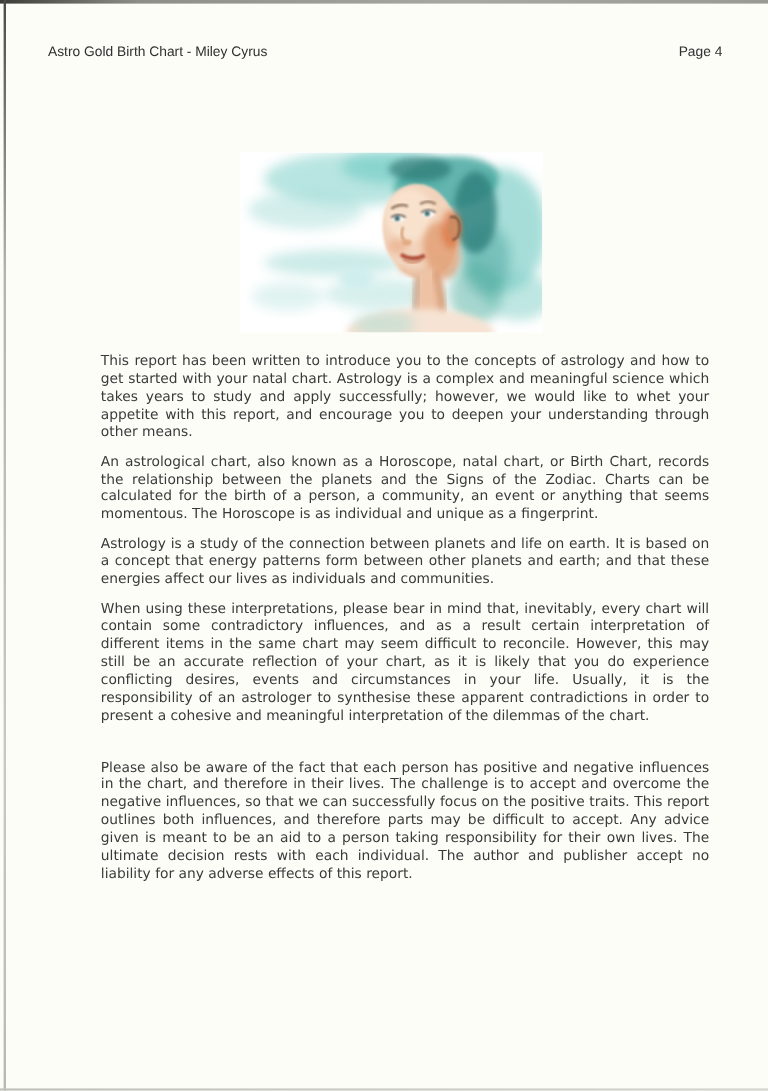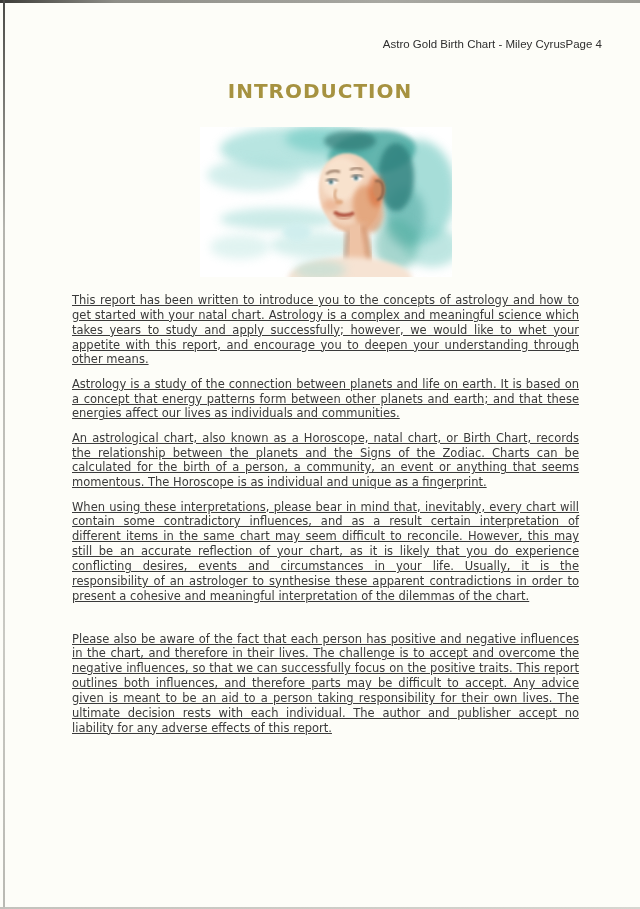--- a/index.html
+++ b/index.html
@@ -18,60 +18,58 @@
   .edge-left{
     position:absolute;top:0;left:3px;width:2px;bottom:0;
     background:linear-gradient(180deg,#4a4a46 0%,#b4b4ae 25%,#c9c9c3 70%,#b9b9b3 100%);
   }
   .edge-bottom{
     position:absolute;left:0;right:0;bottom:0;height:2px;
     background:linear-gradient(90deg,#c2c2bc,#d6d6d0);
   }
   .header{
     position:absolute;top:38px;left:40px;right:38px;
-    display:flex;justify-content:flex-end;align-items:baseline;
+    display:flex;justify-content:space-between;align-items:baseline;
     font-family:"Liberation Sans",sans-serif;
     font-size:11.5px;color:#2f2f2f;
   }
   .doc-title{
     position:absolute;top:79px;left:0;right:0;
     text-align:center;
     font-family:"DejaVu Sans",sans-serif;
     font-weight:bold;font-size:20px;letter-spacing:1px;
     color:#a69240;
   }
   .figure{
     position:absolute;top:127px;left:200px;width:252px;height:150px;
     background:#ffffff;overflow:hidden;
   }
   .figure svg{display:block;}
   .bodytext{
-    position:absolute;top:293px;left:72px;width:507px;
+    position:absolute;top:293px;left:84px;width:507px;
     font-family:"DejaVu Sans",sans-serif;
     font-size:11.5px;line-height:14.85px;color:#3a3a3a;
     text-align:justify;
-    text-decoration:underline;
   }
   .bodytext p{margin:0 0 9.5px 0;}
   .bodytext p:last-child{margin-bottom:0;margin-top:28px;}
 </style>
 </head>
 <body>
 
 <div class="page">
   <div class="edge-top"></div>
   <div class="edge-left"></div>
   <div class="edge-bottom"></div>
 
   <div class="header">
     <span>Astro Gold Birth Chart - Miley Cyrus</span>
     <span>Page 4</span>
   </div>
 
-  <div class="doc-title">INTRODUCTION</div>
 
   <div class="figure" title="Watercolor portrait of a smiling woman with teal washes">
     <svg width="252" height="150" viewBox="0 0 252 150" xmlns="http://www.w3.org/2000/svg">
       <defs>
         <filter id="b6" x="-50%" y="-50%" width="200%" height="200%">
             <feGaussianBlur stdDeviation="5"></feGaussianBlur>
           </filter>
         <filter id="b3" x="-50%" y="-50%" width="200%" height="200%">
             <feGaussianBlur stdDeviation="2.5"></feGaussianBlur>
           </filter>
@@ -132,18 +130,18 @@
 
       <ellipse cx="196" cy="118" rx="22" ry="26" fill="#4fae9f" opacity="0.5" filter="url(#b6)"></ellipse>
 
       <ellipse cx="150" cy="152" rx="62" ry="22" fill="#f6e3d3" filter="url(#b3)"></ellipse>
       <ellipse cx="120" cy="143" rx="26" ry="10" fill="#a9ddd6" opacity="0.5" filter="url(#b6)"></ellipse>
     </svg>
   </div>
 
   <div class="bodytext">
     <p>This report has been written to introduce you to the concepts of astrology and how to get started with your natal chart. Astrology is a complex and meaningful science which takes years to study and apply successfully; however, we would like to whet your appetite with this report, and encourage you to deepen your understanding through other means.</p>
+    <p>An astrological chart, also known as a Horoscope, natal chart, or Birth Chart, records the relationship between the planets and the Signs of the Zodiac. Charts can be calculated for the birth of a person, a community, an event or anything that seems momentous. The Horoscope is as individual and unique as a fingerprint.</p>
     <p>Astrology is a study of the connection between planets and life on earth. It is based on a concept that energy patterns form between other planets and earth; and that these energies affect our lives as individuals and communities.</p>
-    <p>An astrological chart, also known as a Horoscope, natal chart, or Birth Chart, records the relationship between the planets and the Signs of the Zodiac. Charts can be calculated for the birth of a person, a community, an event or anything that seems momentous. The Horoscope is as individual and unique as a fingerprint.</p>
     <p>When using these interpretations, please bear in mind that, inevitably, every chart will contain some contradictory influences, and as a result certain interpretation of different items in the same chart may seem difficult to reconcile. However, this may still be an accurate reflection of your chart, as it is likely that you do experience conflicting desires, events and circumstances in your life. Usually, it is the responsibility of an astrologer to synthesise these apparent contradictions in order to present a cohesive and meaningful interpretation of the dilemmas of the chart.</p>
     <p>Please also be aware of the fact that each person has positive and negative influences in the chart, and therefore in their lives. The challenge is to accept and overcome the negative influences, so that we can successfully focus on the positive traits. This report outlines both influences, and therefore parts may be difficult to accept. Any advice given is meant to be an aid to a person taking responsibility for their own lives. The ultimate decision rests with each individual. The author and publisher accept no liability for any adverse effects of this report.</p>
   </div>
 </div>
 
 </body></html>

